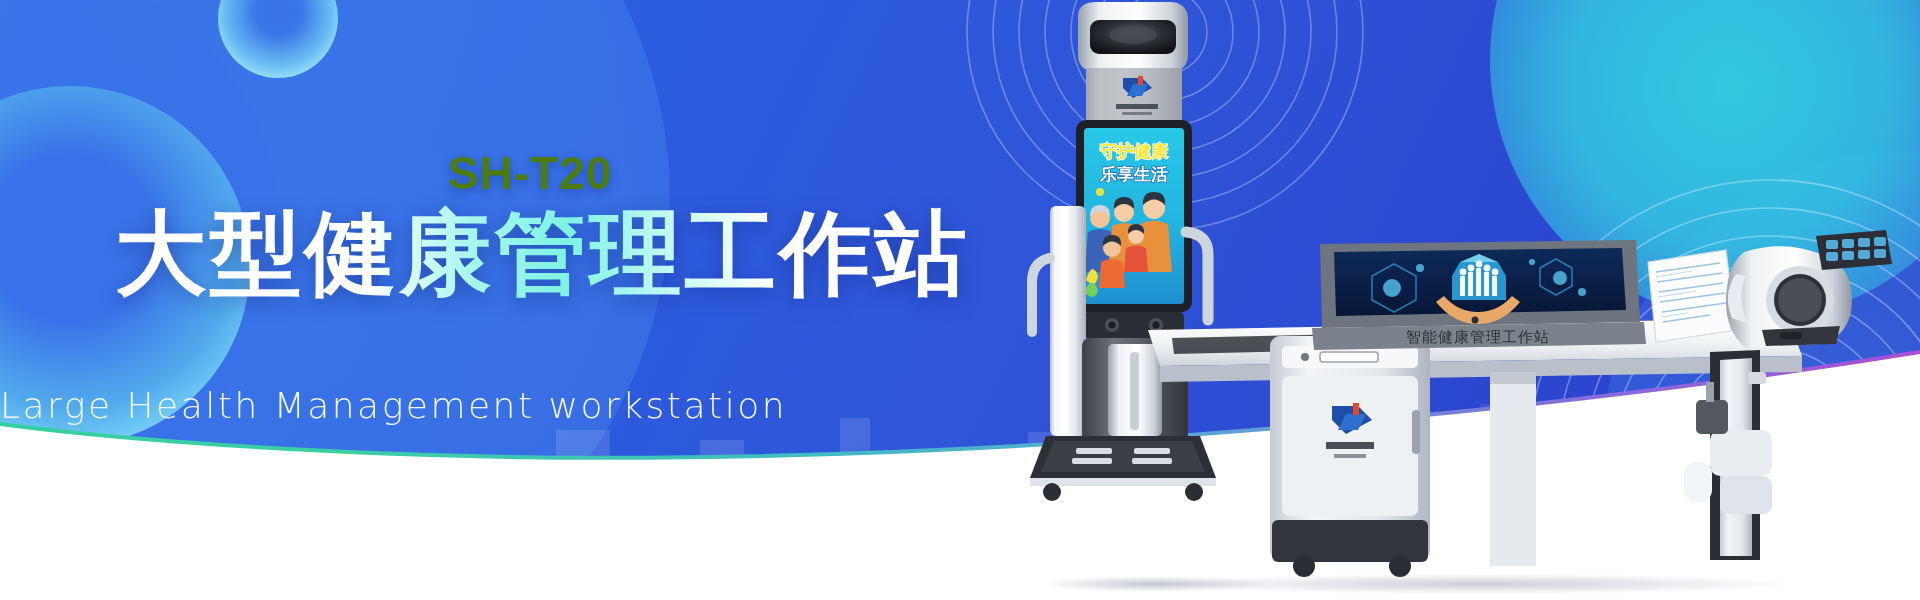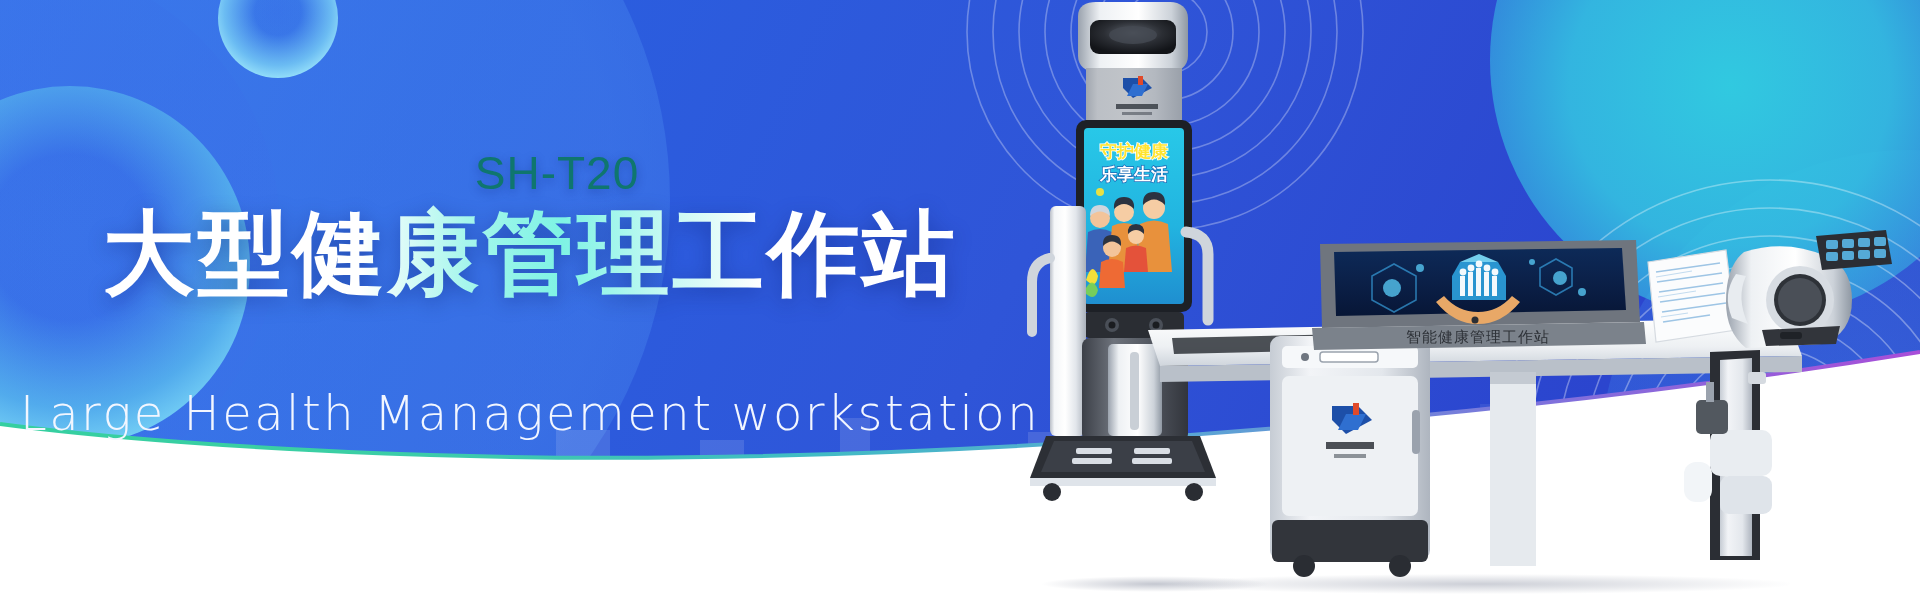--- a/index.html
+++ b/index.html
@@ -116,25 +116,24 @@
     width: 1060px;
     text-align: center;
     pointer-events: none;
   }
   .model-code {
     position: absolute;
     left: 0; top: 146px;
     width: 1060px;
     text-align: center;
     font-size: 46px;
-    font-weight: normal;
+    font-weight: bold;
     letter-spacing: 1px;
-    color: #0f766e;
+    color: #4d7c0f;
     text-shadow: 0 3px 10px rgba(12,32,120,0.35);
-    padding-left: 27px;
   }
   .headline {
     position: absolute;
     left: 0; top: 204px;
     width: 1060px;
     text-align: center;
     font-size: 92px;
     line-height: 1.08;
     font-weight: bold;
     letter-spacing: 3px;
@@ -144,27 +143,28 @@
         #a6f6ec 44%,
         #7ef3e4 53%,
         #b9f8f0 61%,
         #ffffff 72%,
         #ffffff 100%);
     -webkit-background-clip: text;
     background-clip: text;
     color: transparent;
     -webkit-text-fill-color: transparent;
     filter: drop-shadow(0 5px 10px rgba(10,28,110,0.40));
+    padding-left: 12px;
   }
   .subhead {
     position: absolute;
     left: 0; top: 385px;
     width: 1060px;
-    text-align: center;
-    font-size: 48px;
+    text-align: left;
+    font-size: 36px;
     font-weight: 300;
     letter-spacing: 2.5px;
     color: #f2f6ff;
     font-family: "DejaVu Sans", "Liberation Sans", sans-serif;
   }
 
   
   .product { position: absolute; left: 1020px; top: 0; width: 900px; height: 600px; text-align: center; }
 
   .kiosk-shadow {

